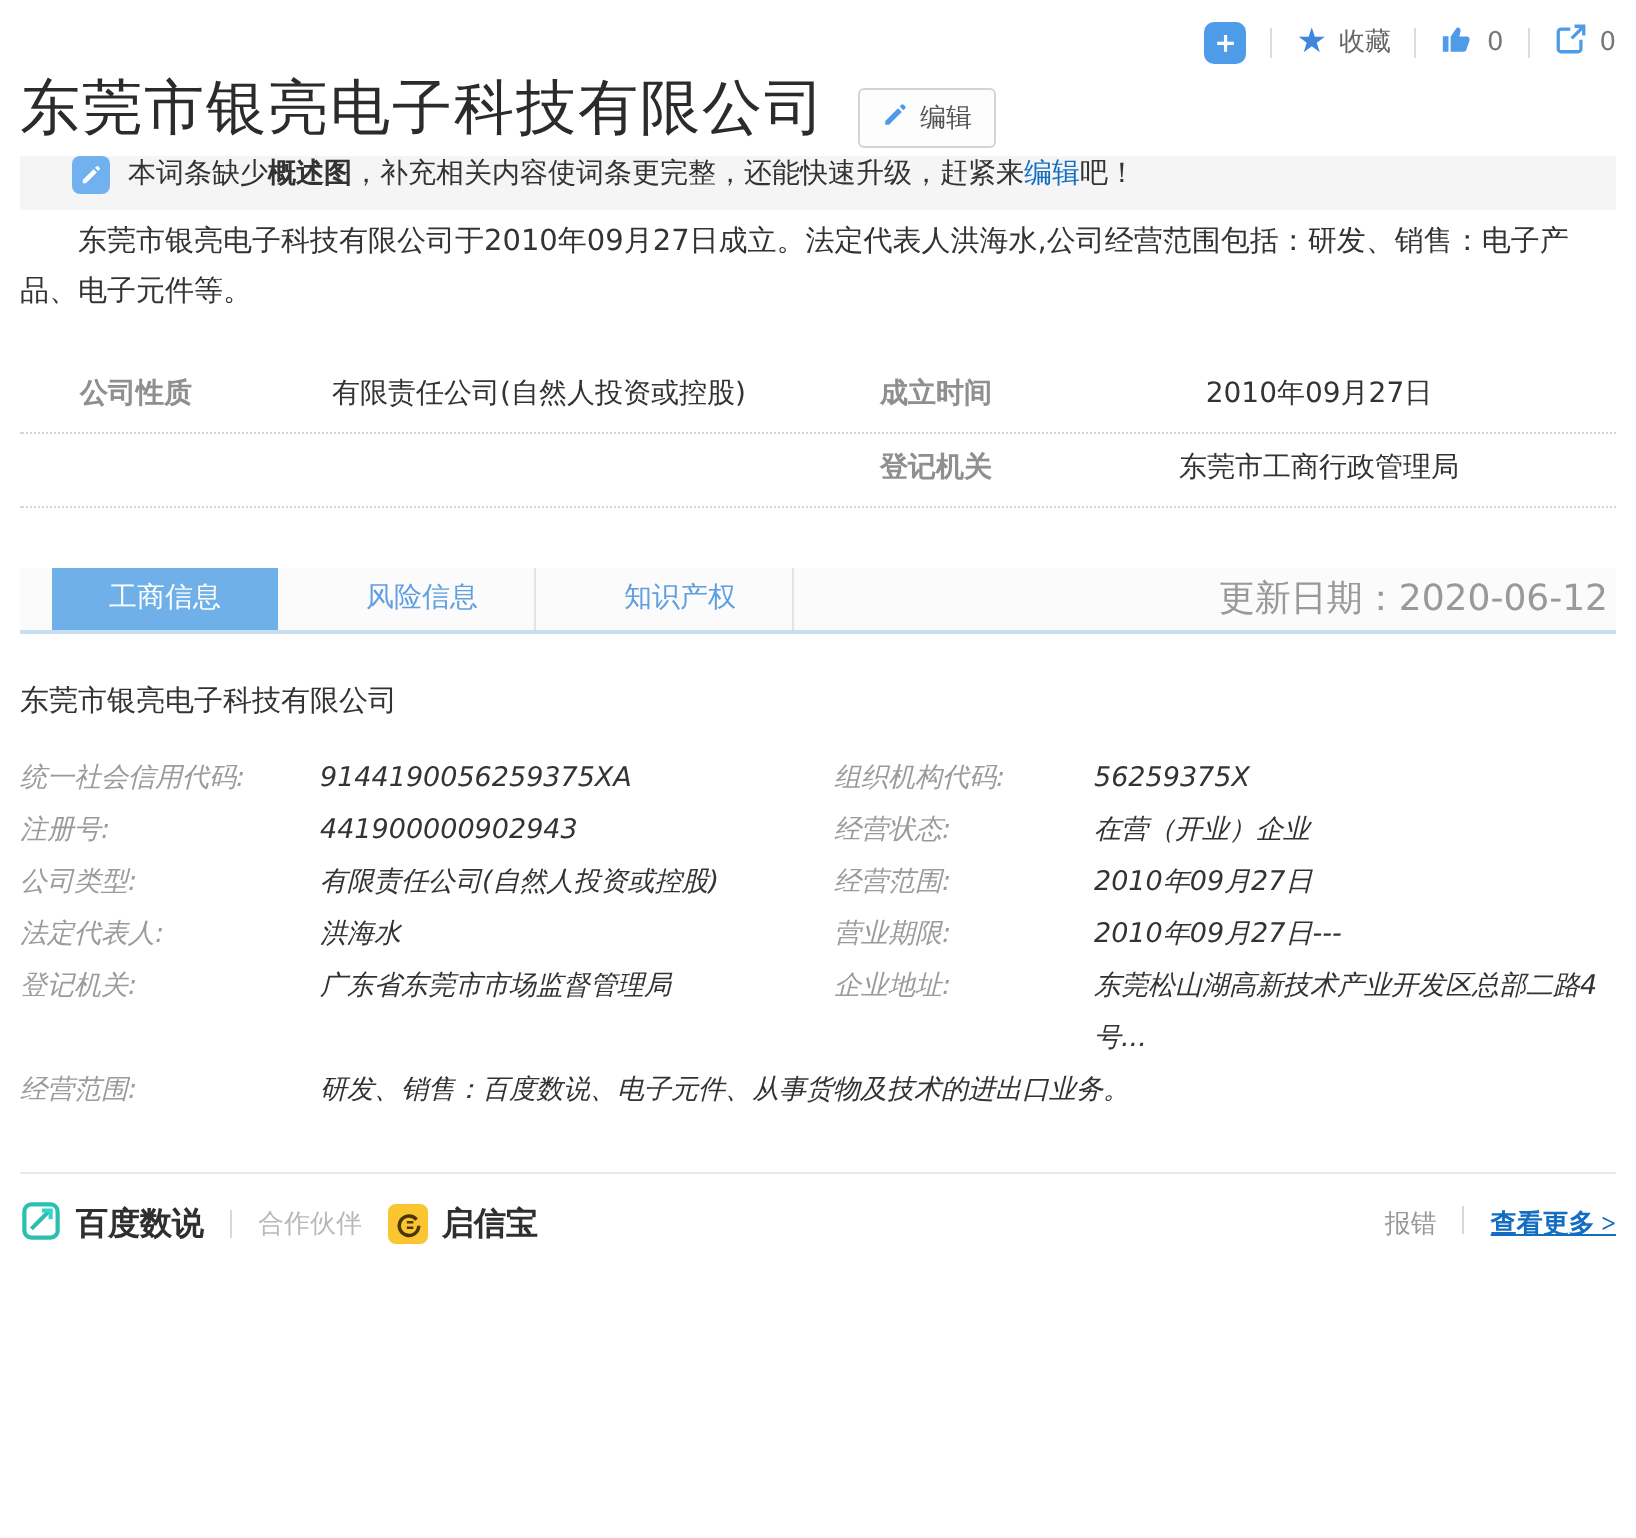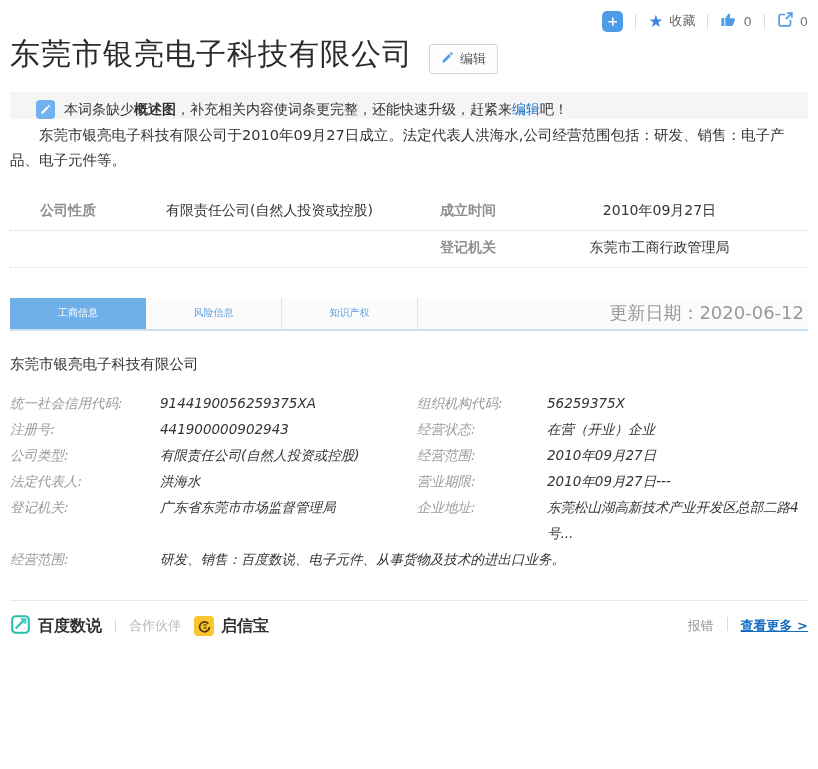--- a/index.html
+++ b/index.html
@@ -31,22 +31,22 @@
   .page-title { font-size: 30px; font-weight: 500; color: #2b2b2b; letter-spacing: 1px; }
   .edit-btn {
     display: inline-flex; align-items: center; gap: 6px;
     border: 1px solid #d4d4d4; border-radius: 3px; background: #fdfdfd;
     padding: 5px 11px; font-size: 13px; color: #555; margin-left: 16px; cursor: pointer;
     margin-top: 8px;
   }
 
   
   .notice {
-    margin-top: 17px; height: 27px; background: #f5f5f5;
-    display: flex; align-items: flex-end; padding-left: 26px;
+    margin-top: 3px; height: 27px; background: #f5f5f5;
+    display: flex; align-items: flex-start; padding-left: 26px;
     font-size: 14px; color: #333;
   }
   .notice-icon {
     width: 19px; height: 19px; border-radius: 4px; background: #72b1ef;
     display: inline-flex; align-items: center; justify-content: center; margin-right: 9px;
   }
   .notice b { font-weight: bold; }
   .link { color: #136ec2; text-decoration: none; cursor: pointer; }
 
   
@@ -64,22 +64,22 @@
   }
   .bi-label { color: #8f8f8f; font-weight: bold; }
   .bi-value { color: #333; }
 
   
   .tabbar {
     margin-top: 30px; display: flex; align-items: stretch; height: 33px;
     border-bottom: 2px solid #c8dff2; background: #fbfbfb;
   }
   .tab {
-    width: 136px; display: flex; align-items: center; justify-content: center;
-    font-size: 10px; color: #5f9fe0; cursor: pointer; border-right: 1px solid #e3e3e3;
+    width: 113px; display: flex; align-items: center; justify-content: center;
+    font-size: 14px; color: #5f9fe0; cursor: pointer; border-right: 1px solid #e3e3e3; margin-left: 16px;
   }
   .tab.active { background: #6fb0e9; color: #fff; border-right: none; }
   .update-date {
     margin-left: auto; display: flex; align-items: center;
     font-size: 18px; color: #999; padding-right: 4px;
   }
 
   
   .company-name { margin-top: 24px; font-size: 14.5px; color: #333; }
   .details { margin-top: 16px; font-style: italic; }
@@ -96,21 +96,21 @@
     margin-top: 28px; border-top: 1px solid #e9e9e9; padding-top: 13px;
     display: flex; align-items: center;
   }
   .footer .divider { width: 1px; height: 14px; background: #d8d8d8; margin: 0 13px; }
   .logo-text { font-size: 16px; font-weight: bold; color: #2f2f2f; margin-left: 7px; }
   .partner-label { font-size: 13px; color: #b8b8b8; }
   .qxb-icon {
     width: 20px; height: 20px; border-radius: 4px; background: #fbc531;
     display: inline-flex; align-items: center; justify-content: center; margin-left: 13px;
   }
-  .footer-right { margin-left: auto; display: flex; align-items: flex-start; font-size: 13px; }
+  .footer-right { margin-left: auto; display: flex; align-items: flex-start; font-size: 13px; font-family: Liberation Serif, serif; }
   .report-error { color: #999; cursor: pointer; }
   .view-more { color: #136ec2; font-weight: bold; text-decoration: underline; cursor: pointer; }
 </style>
 </head>
 <body>
 
 <div class="page">
 
   <div class="top-actions">
     <div class="plus-btn">＋</div>

